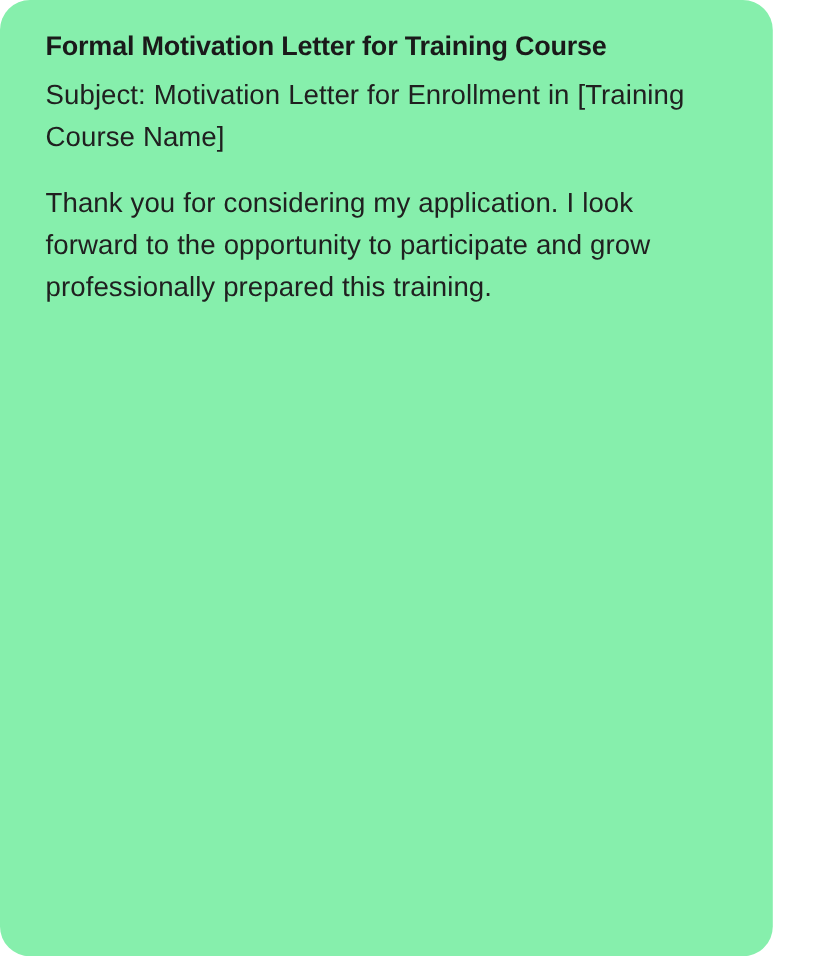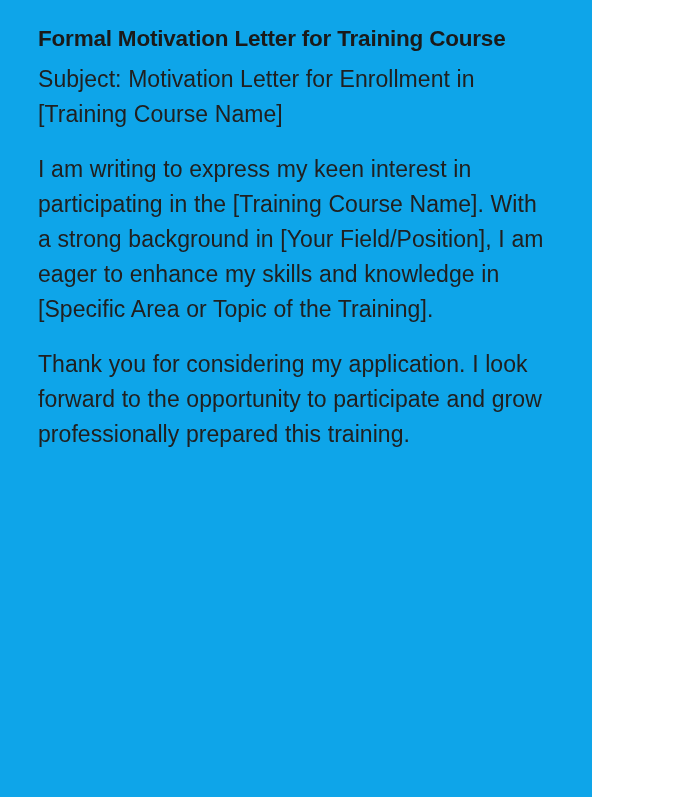--- a/index.html
+++ b/index.html
@@ -9,24 +9,25 @@
   }
   body {
     width: 700px;
     height: 797px;
     overflow: hidden;
     font-family: "Liberation Sans", "DejaVu Sans", sans-serif;
     -webkit-font-smoothing: antialiased;
   }
   .page {
     box-sizing: border-box;
-    width: 592px;
+    width: 644px;
     min-height: 797px;
     padding: 22px 38px 24px 38px;
-    background: #0ea5e9;
+    background: #86efac;
+    border-radius: 25px;
   }
   .doc-title {
     margin: 0 0 6px 0;
     padding: 0;
     font-size: 22.5px;
     line-height: 34px;
     font-weight: 800;
     letter-spacing: -0.2px;
     color: #1a1a1a;
     font-family: "Liberation Sans", "DejaVu Sans", sans-serif;
@@ -57,21 +58,20 @@
 
 <div class="page">
 
   <h1 class="doc-title">Formal Motivation Letter for Training Course</h1>
 
   <div class="letter-body">
 
     <p class="para">Subject: Motivation Letter for Enrollment in [Training Course Name]</p>
 
 
-    <p class="para">I am writing to express my keen interest in participating in the [Training Course Name]. With a strong background in [Your Field/Position], I am eager to enhance my skills and knowledge in [Specific Area or Topic of the Training].</p>
 
 
     <p class="para">Thank you for considering my application. I look forward to the opportunity to participate and grow professionally prepared this training.</p>
 
 
 
   </div>
 
 </div>
 

